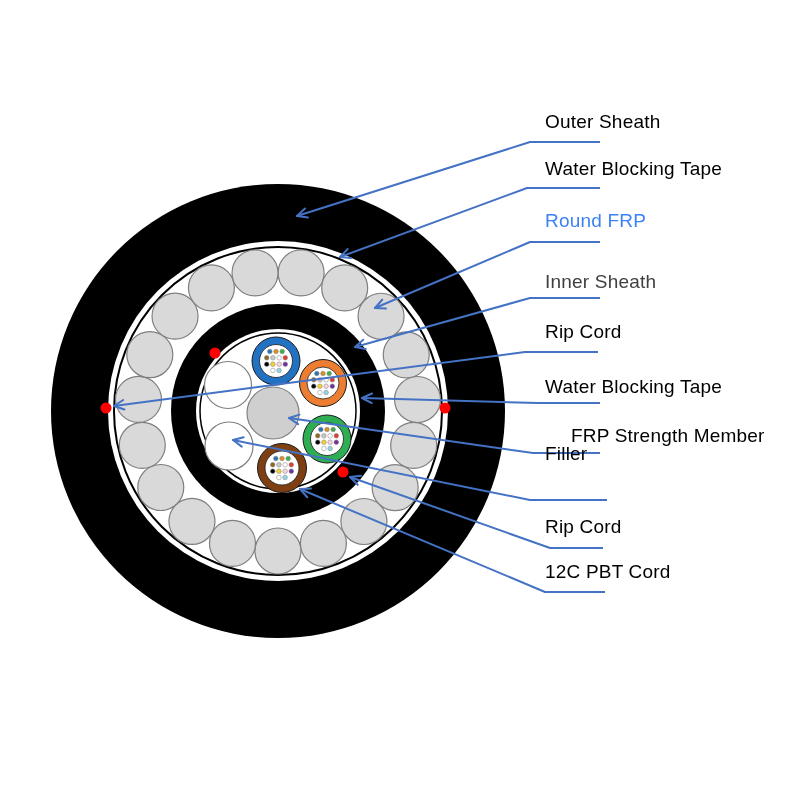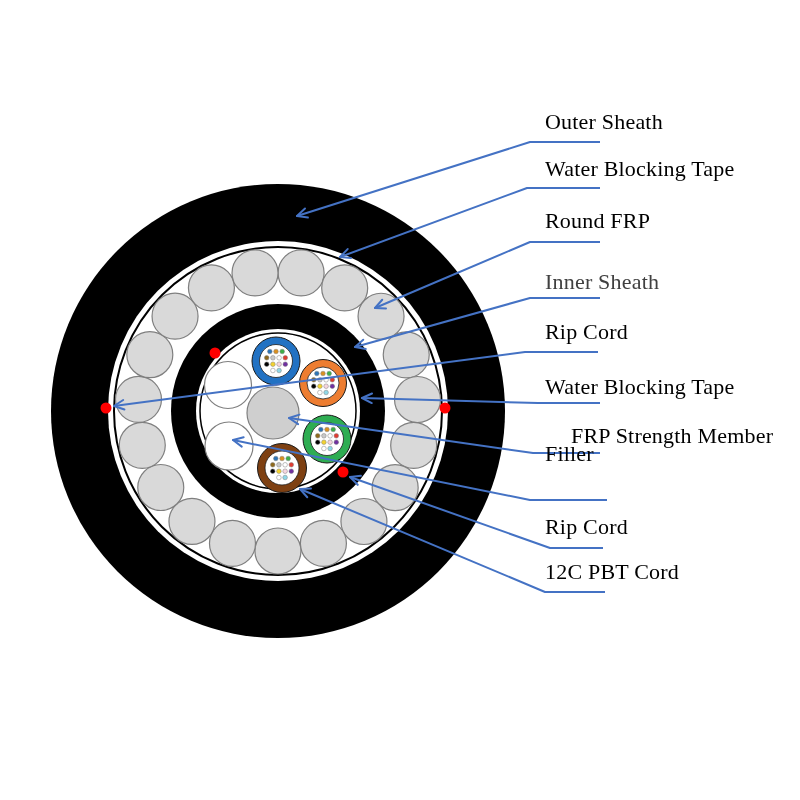--- a/index.html
+++ b/index.html
@@ -4,26 +4,25 @@
 <style>
   html,body{margin:0;padding:0;background:#ffffff;}
   .stage{
     position:relative;width:800px;height:800px;background:#ffffff;overflow:hidden;
     font-family:"Liberation Sans", sans-serif;
   }
   #cable-svg{position:absolute;left:0;top:0;}
   .lbl{
     position:absolute;
     transform:translateY(-52%);
-    font-size:22px;
+    font-size:19px;
     line-height:1;
     color:#000000;
     white-space:nowrap;
     letter-spacing:0.2px;
-    font-family:Liberation Serif, serif;
   }
 </style>
 </head>
 <body>
 
 <div class="stage">
   <svg id="cable-svg" width="800" height="800" viewBox="0 0 800 800">
       <circle cx="278" cy="411" r="227" fill="#000000"></circle>
       <circle cx="278" cy="411" r="170" fill="#ffffff"></circle>
       <circle cx="278" cy="411" r="164" fill="#ffffff" stroke="#000000" stroke-width="2"></circle>
@@ -143,21 +142,21 @@
       <polyline points="603,548 550,548 350,477" fill="none" stroke="#4472C4" stroke-width="2" stroke-linejoin="round"></polyline>
       <line x1="350" y1="477" x2="360.9348653174136" y2="475.80470903541226" stroke="#4472C4" stroke-width="2" stroke-linecap="round"></line>
       <line x1="350" y1="477" x2="357.73352486039767" y2="484.8225694777107" stroke="#4472C4" stroke-width="2" stroke-linecap="round"></line>
       <polyline points="605,592 545,592 300,489" fill="none" stroke="#4472C4" stroke-width="2" stroke-linejoin="round"></polyline>
       <line x1="300" y1="489" x2="310.9851169969782" y2="488.42798202589387" stroke="#4472C4" stroke-width="2" stroke-linecap="round"></line>
       <line x1="300" y1="489" x2="307.27653529984906" y2="497.24936567440494" stroke="#4472C4" stroke-width="2" stroke-linecap="round"></line>
     </svg>
   <div>
     <div class="lbl" style="left: 545px; top: 122px; color: rgb(0, 0, 0);">Outer Sheath</div>
     <div class="lbl" style="left: 545px; top: 169px; color: rgb(0, 0, 0);">Water Blocking Tape</div>
-    <div class="lbl" style="left: 545px; top: 221px; color: #000000;">Round FRP</div>
+    <div class="lbl" style="left: 545px; top: 221px; color: #3b82f6;">Round FRP</div>
     <div class="lbl" style="left: 545px; top: 282px; color: #404040;">Inner Sheath</div>
     <div class="lbl" style="left: 545px; top: 332px; color: rgb(0, 0, 0);">Rip Cord</div>
     <div class="lbl" style="left: 545px; top: 387px; color: rgb(0, 0, 0);">Water Blocking Tape</div>
     <div class="lbl" style="left: 545px; top: 436px; color: rgb(0, 0, 0); margin-left: 26px;">FRP Strength Member</div>
     <div class="lbl" style="left: 545px; top: 454px; color: rgb(0, 0, 0);">Filler</div>
     <div class="lbl" style="left: 545px; top: 527px; color: rgb(0, 0, 0);">Rip Cord</div>
     <div class="lbl" style="left: 545px; top: 572px; color: rgb(0, 0, 0);">12C PBT Cord</div>
   </div>
 </div>
 

